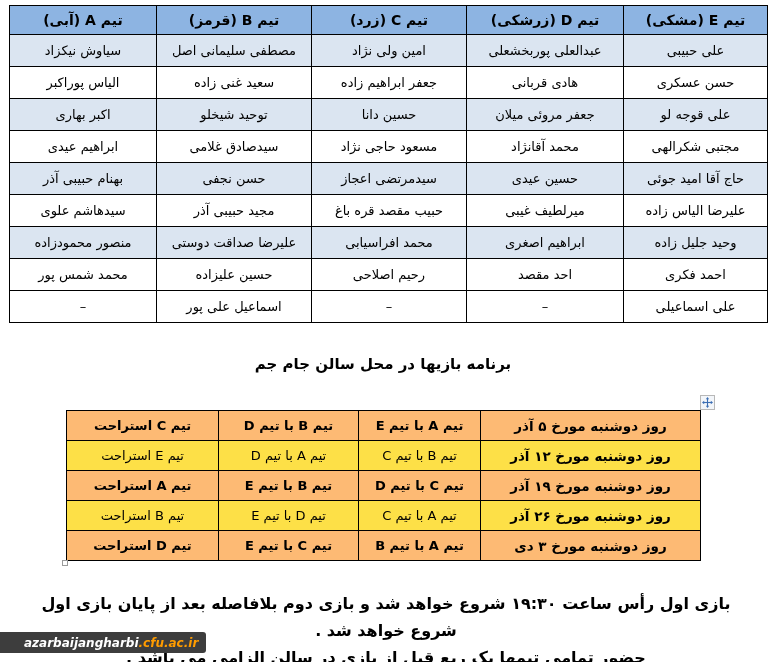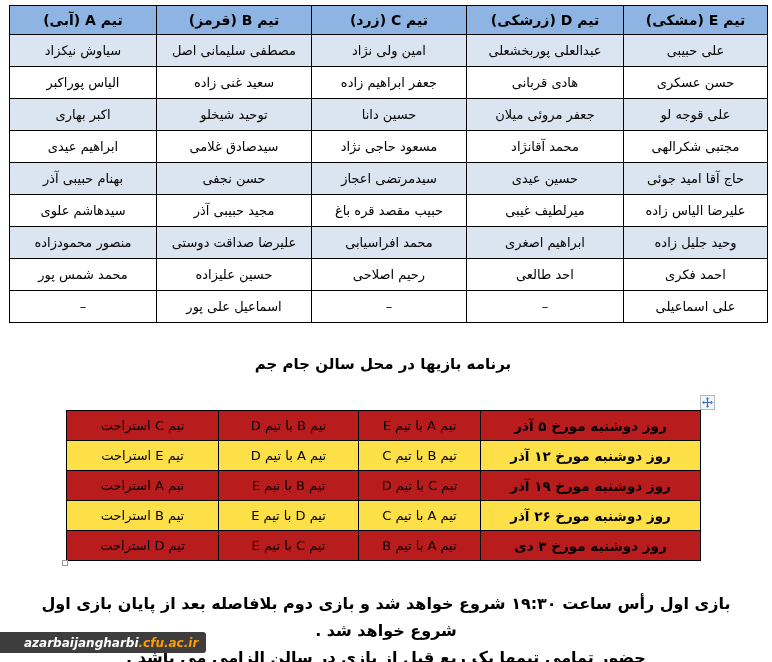--- a/index.html
+++ b/index.html
@@ -24,21 +24,21 @@
     position:absolute;top:355px;left:66px;width:634px;text-align:center;
     font-size:15px;font-weight:bold;direction:rtl;
   }
   
   .sched-wrap{position:absolute;top:410px;left:66px;width:634px;}
   #sched{width:634px;direction:rtl;}
   #sched td{
     border:1.5px solid #000;text-align:center;vertical-align:middle;
     height:27px;font-size:13px;background:#fde047;direction:rtl;white-space:nowrap;
   }
-  #sched tr.blue td{background:#b91c1c;}
+  #sched tr.blue td{background:#fdba74;font-weight:bold;}
   #sched td.date{font-weight:bold;font-size:13.5px;}
   
   .move-handle{
     position:absolute;top:395px;left:700px;width:15px;height:15px;
     border:1px solid #b8b8b8;background:#f3f6fa;display:flex;
     align-items:center;justify-content:center;cursor:move;box-sizing:border-box;
   }
   .resize-handle{
     position:absolute;top:560px;left:62px;width:6px;height:6px;
     border:1px solid #9a9a9a;background:#fff;box-sizing:border-box;cursor:nwse-resize;
@@ -126,21 +126,21 @@
           <td>منصور محمودزاده</td>
           <td>علیرضا صداقت دوستی</td>
           <td>محمد افراسیابی</td>
           <td>ابراهیم اصغری</td>
           <td>وحید جلیل زاده</td>
         </tr>
         <tr>
           <td>محمد شمس پور</td>
           <td>حسین علیزاده</td>
           <td>رحیم اصلاحی</td>
-          <td>احد طالعی</td>
+          <td>احد مقصد</td>
           <td>احمد فکری</td>
         </tr>
         <tr>
           <td>–</td>
           <td>اسماعیل علی پور</td>
           <td>–</td>
           <td>–</td>
           <td>علی اسماعیلی</td>
         </tr>
       </tbody>

